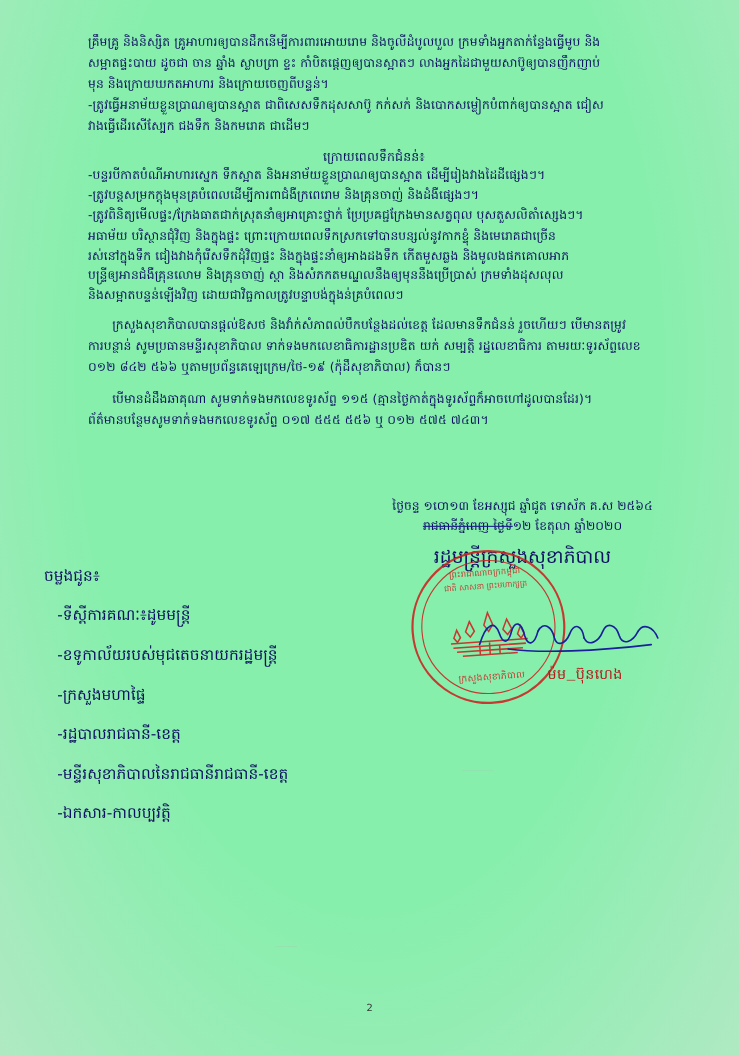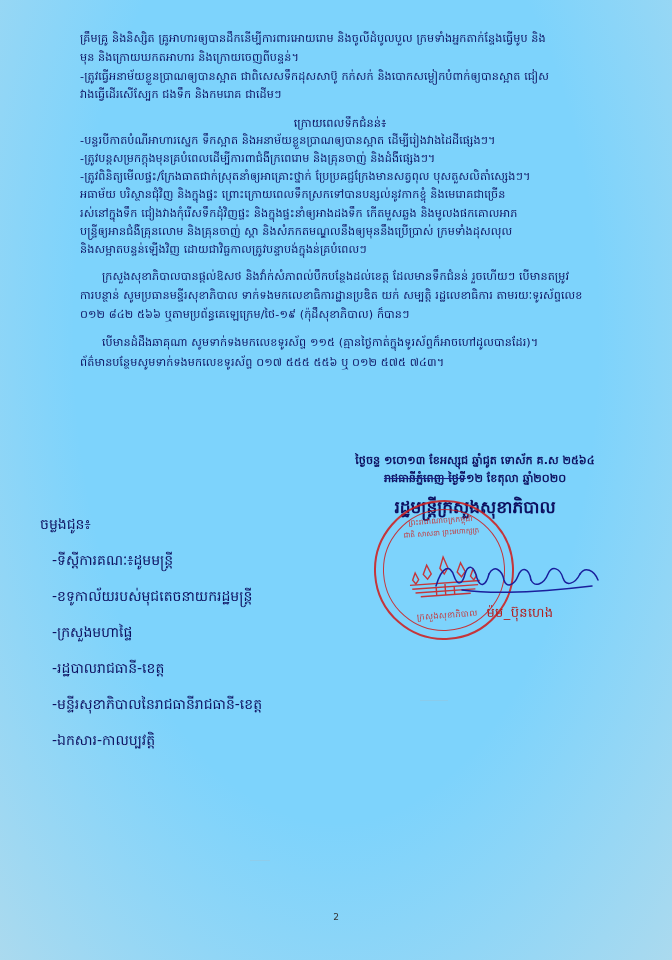--- a/index.html
+++ b/index.html
@@ -10,21 +10,21 @@
     width: 672px;
     height: 960px;
     background: #ffffff;
     font-family: "DejaVu Sans", sans-serif;
     overflow: hidden;
   }
   .page {
     position: relative;
     width: 672px;
     height: 960px;
-    background: #7dd3fc;
+    background: #86efac;
     box-sizing: border-box;
     overflow: hidden;
   }
   
   .paper-tint {
     position: absolute;
     inset: 0;
     background:
       radial-gradient(ellipse at 50% 35%, rgba(255,255,255,0) 55%, rgba(226,226,222,0.45) 100%);
     pointer-events: none;
@@ -65,42 +65,42 @@
   }
   .sig-area {
     position: absolute;
     left: 330px;
     top: 452px;
     width: 290px;
     text-align: center;
     color: #0d1060;
     font-size: 11.2px;
     line-height: 1.6;
-    font-weight: bold;
   }
   .sig-line {
     margin: 0;
   }
   .sig-strike {
     text-decoration: line-through;
     text-decoration-color: #1b1f8a;
   }
   .sig-title {
     margin-top: 6px;
     font-size: 17px;
   }
   .signer-name {
     position: absolute;
-    left: 430px;
+    left: 442px;
     top: 604px;
     width: 180px;
     text-align: center;
     color: #b41c1c;
     font-size: 13px;
     letter-spacing: 0.4px;
+    font-family: Liberation Mono, monospace;
   }
   
   .handwriting {
     position: absolute;
     left: 432px;
     top: 556px;
     width: 175px;
     height: 40px;
     pointer-events: none;
   }
@@ -191,20 +191,21 @@
 <div class="page">
 
   <div class="paper-tint"></div>
 
   <div class="speckle" style="left:120px; top:745px; width:36px; height:1px;"></div>
   <div class="speckle" style="left:420px; top:700px; width:28px; height:1px;"></div>
   <div class="speckle" style="left:250px; top:860px; width:20px; height:1px;"></div>
 
   <div class="doc-body">
     <p class="para">គ្រឹមគ្រូ និងនិស្សិត គ្រូអាហារឲ្យបានដឹកនើម្បីការពារអោយរោម និងចូលីដំបូលបួល ក្រមទាំងអ្នកតាក់ន្ទែងធ្វើមូប និង</p>
+    <p class="para">សម្អាតផ្ទះបាយ ដូចជា ចាន ឆ្នាំង ស្លាបព្រា ខ្ទះ កាំបិតផ្តេញឲ្យបានស្អាតៗ លាងអ្នកដៃជាមួយសាប៊ូឲ្យបានញឹកញាប់</p>
     <p class="para">មុន និងក្រោយឃកតអាហារ និងក្រោយចេញពីបន្ទន់។</p>
     <p class="bullet">-ត្រូវធ្វើអនាម័យខ្លួនប្រាណឲ្យបានស្អាត ជាពិសេសទឹកដុសសាប៊ូ កក់សក់ និងបោកសម្លៀកបំពាក់ឲ្យបានស្អាត ជៀស</p>
     <p class="bullet">វាងធ្វើដើរសើស្បែក ជងទឹក និងកមរោគ ជាដើមៗ</p>
     <div class="block-gap"></div>
     <p class="heading">ក្រោយពេលទឹកជំនន់៖</p>
     <p class="bullet">-បន្ទរបីកាតបំណីអាហារស្នេក ទឹកស្អាត និងអនាម័យខ្លួនប្រាណឲ្យបានស្អាត ដើម្បីរៀងវាងដៃដីផ្សេងៗ។</p>
     <p class="bullet">-ត្រូវបន្តសម្រកក្តុងមុនគ្របំពេលដើម្បីការពាជំងឺក្រពេរោម និងគ្រុនចាញ់ និងដំងឺផ្សេងៗ។</p>
     <p class="bullet">-ត្រូវពិនិត្យមើលផ្ទះ/ក្រែងធាតជាក់ស្រុតនាំឲ្យអាគ្រោះថ្នាក់ ប្រែប្រឝជ្ជក្រែងមានសត្វពុល បុសតួសលិតាំស្សេងៗ។</p>
     <p class="bullet">អធាម័យ បរិស្ថានជុំវិញ និងក្នុងផ្ទះ ព្រោះក្រោយពេលទឹកស្រកទៅបានបន្សល់នូវកាកខ្ទុំ និងមេរោគជាច្រើន</p>
     <p class="bullet">រស់នៅក្នុងទឹក ជៀងវាងកុំរើសទឹកដុំវិញផ្ទះ និងក្នុងផ្ទះនាំឲ្យអាងដងទឹក កើតមួសឆ្លង និងមូលងផកគោលអាភ</p>

